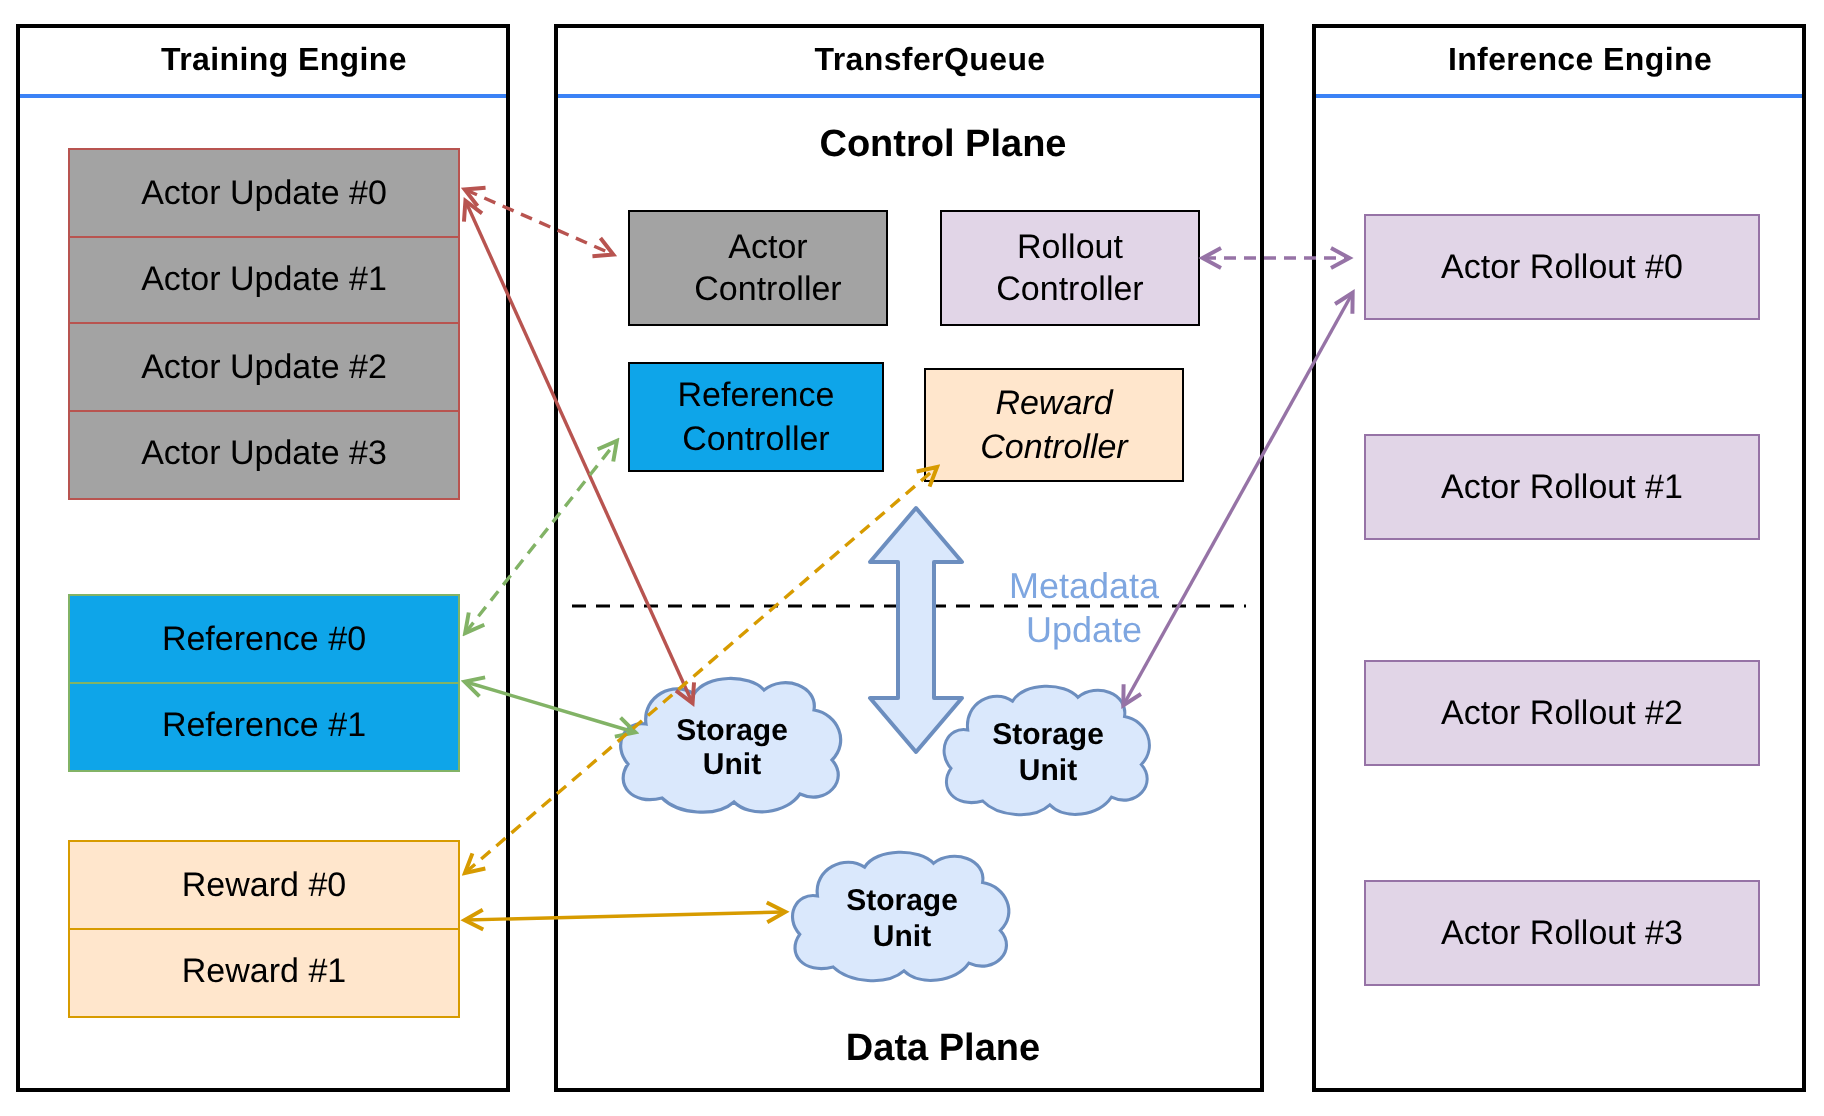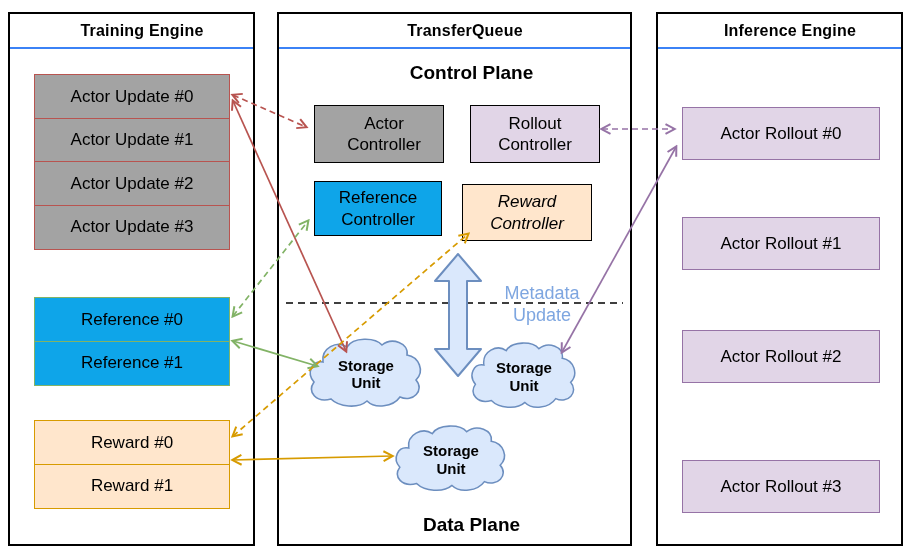--- a/index.html
+++ b/index.html
@@ -39,21 +39,21 @@
   #data-plane-label    { top:500px; }
 
   #metadata-label { position:absolute; left:203px; top:237px; width:120px; text-align:center;
                     color:#7ea6e0; font-size:18px; line-height:1.2;margin-top:32px; }
 
   .rollout { position:absolute; left:24px; width:198px; height:53px; border:1.5px solid #9673a6; background:#e1d5e7;
              display:flex; align-items:center; justify-content:center; font-size:17px; }
   #rollout-0 { top:93px; }
   #rollout-1 { top:203px; }
   #rollout-2 { top:316px; }
-  #rollout-3 { top:426px;margin-top:20px; }
+  #rollout-3 { top:426px; }
 
   .cloud { position:absolute; z-index:2; }
   #cloud-left   { left:306px; top:336px; width:120px; height:76px; }
   #cloud-right  { left:468px; top:340px; width:112px; height:73px; }
   #cloud-bottom { left:392px; top:423px; width:118px; height:73px; }
   .cloud svg { position:absolute; left:0; top:0; width:100%; height:100%; }
   .cloud-label { position:absolute; left:0; top:0; right:0; bottom:0; display:flex; align-items:center; justify-content:center;
                  text-align:center; font-weight:bold; font-size:15px; line-height:1.15; padding:0 26px; }
 
   #overlay { position:absolute; left:0; top:0; width:912px; height:558px; z-index:5; pointer-events:none; }

